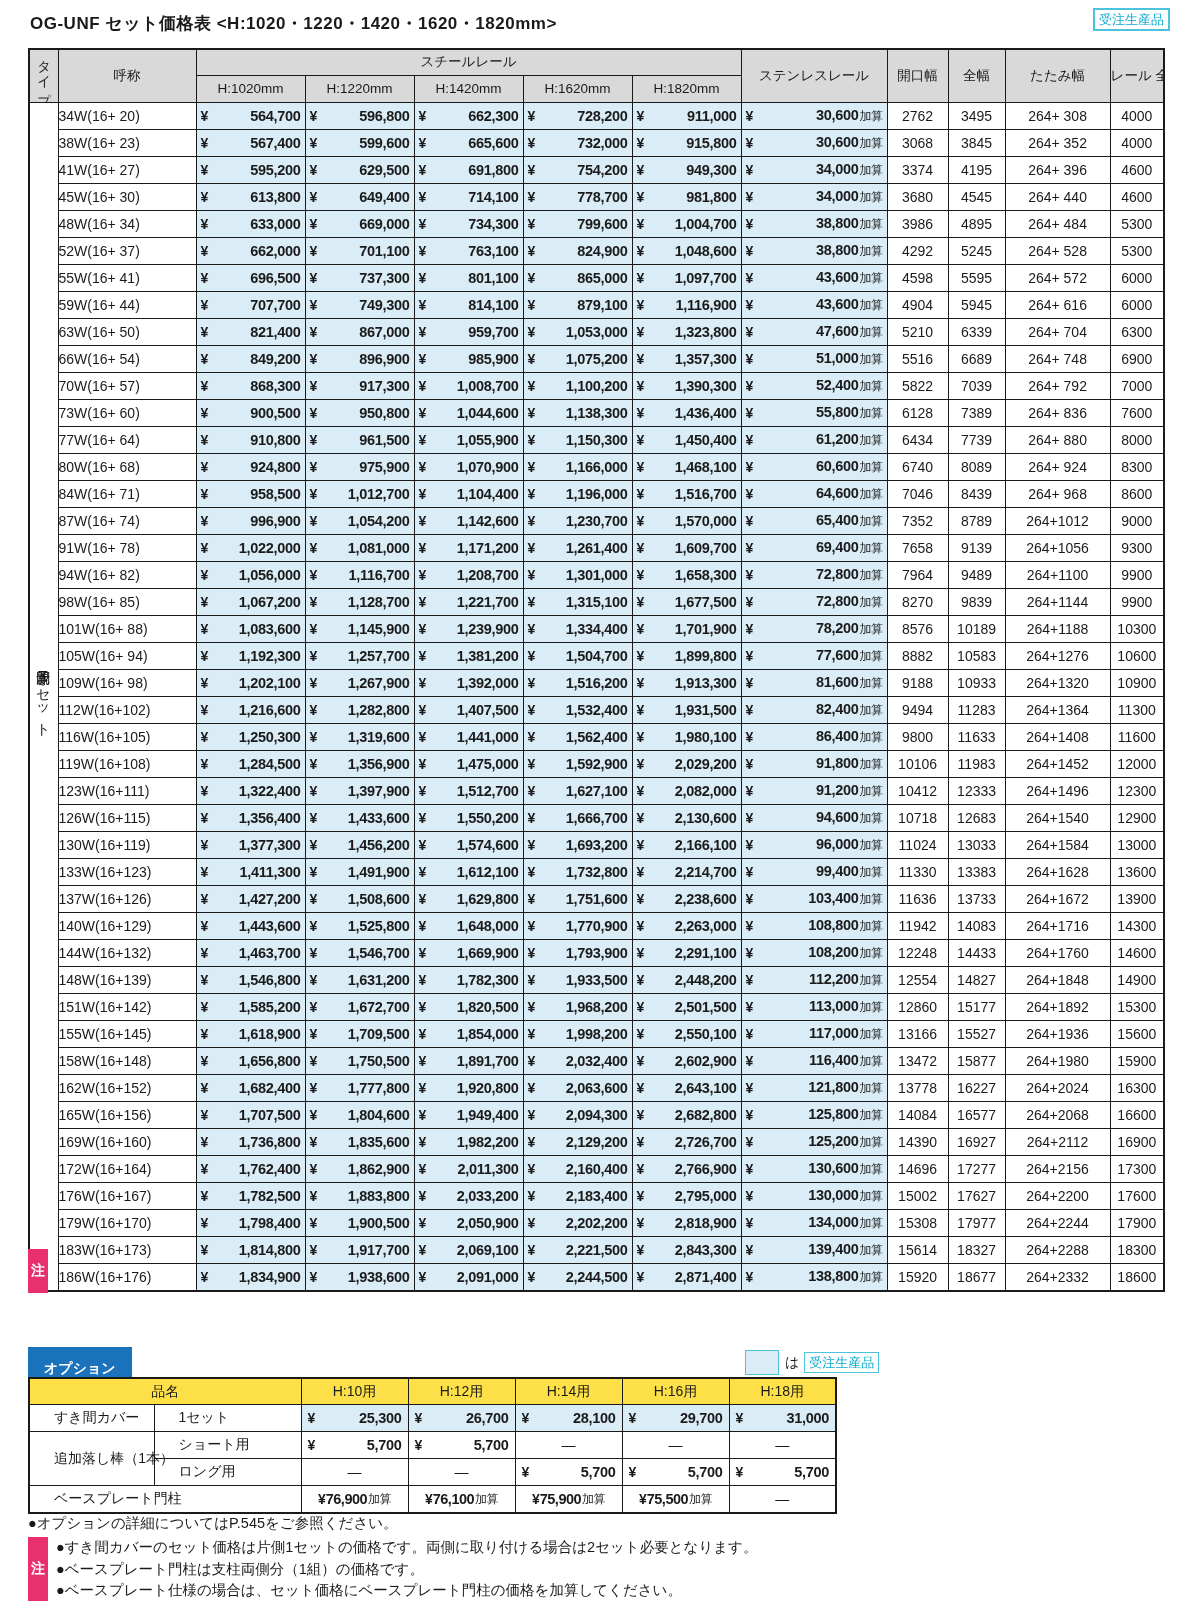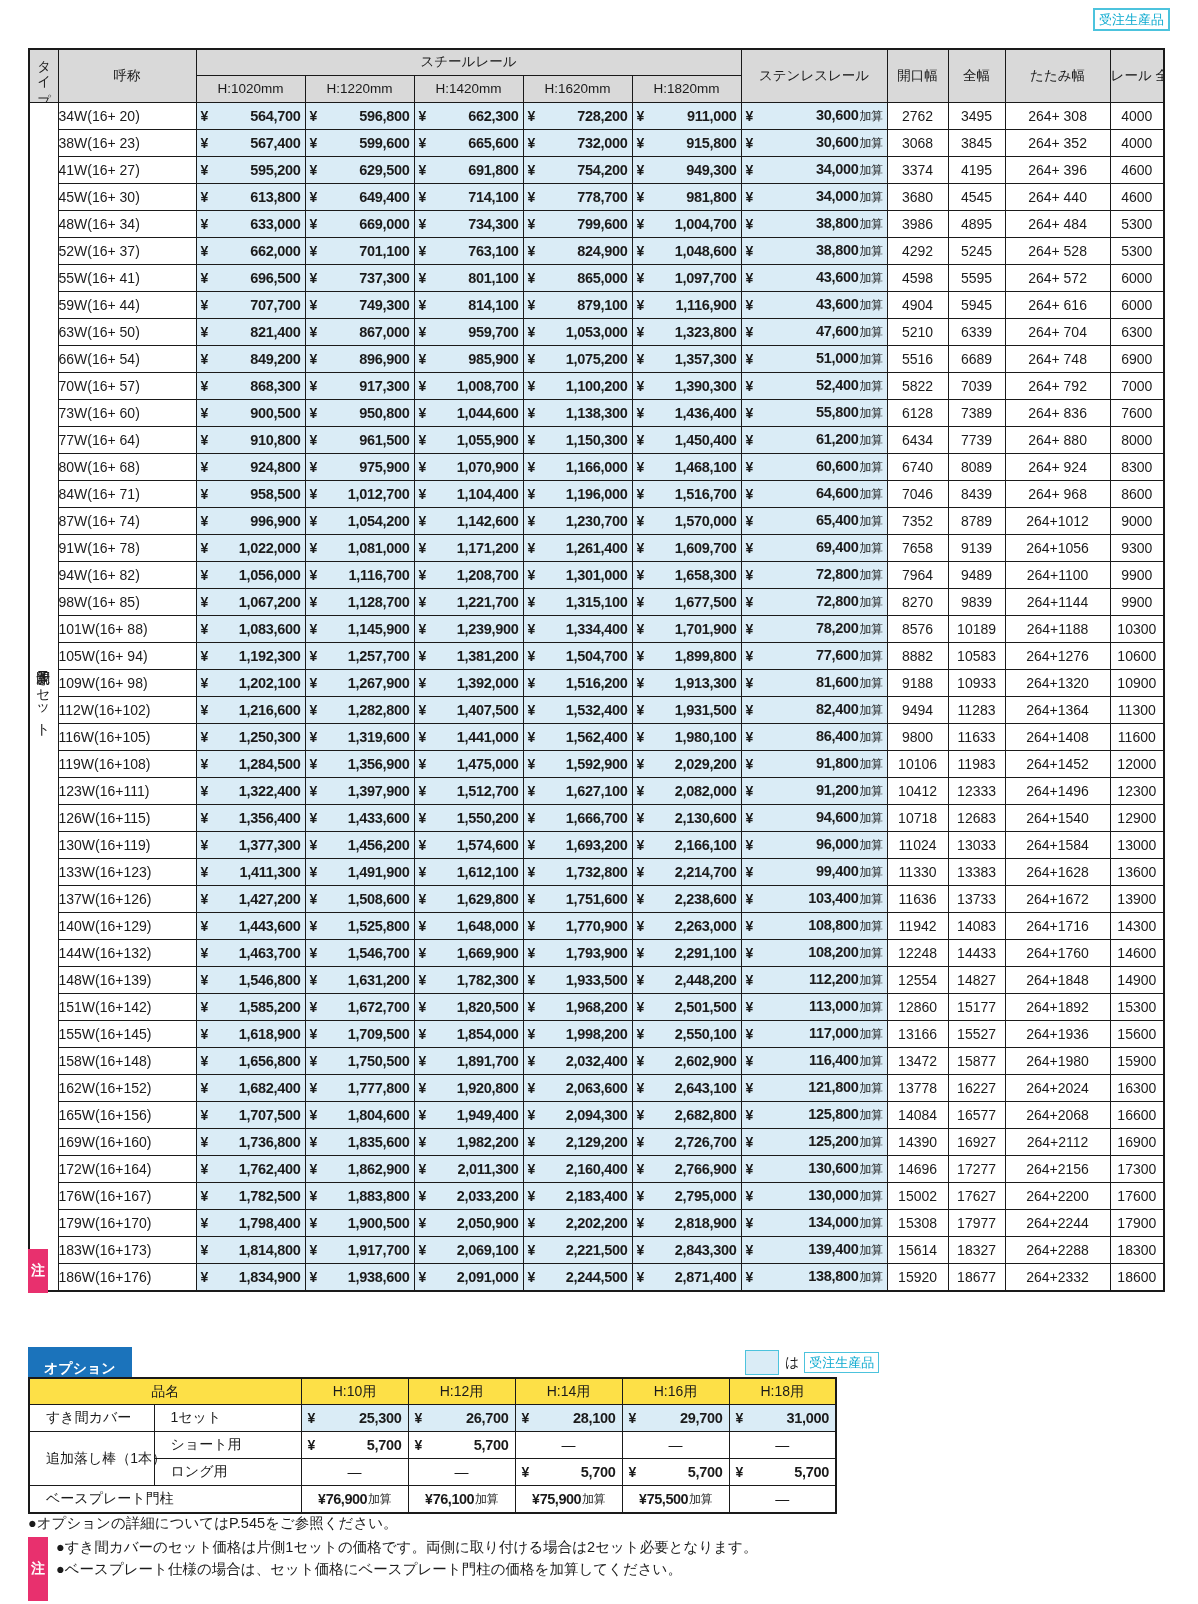--- a/index.html
+++ b/index.html
@@ -48,34 +48,35 @@
     font-size:14px;font-weight:bold;padding:12px 16px;line-height:18px;
   }
   .legend{position:absolute;left:745px;top:1350px;display:flex;align-items:center;font-size:14px;}
   .legend-swatch{width:32px;height:23px;background:#daecf6;border:1.5px solid #4cc3dd;}
   .legend-particle{margin:0 5px 0 6px;}
   .legend-badge{color:#0aa9cf;border:1.5px solid #4cc3dd;background:#fff;font-size:13px;padding:1px 4px;line-height:17px;}
   .options-table{position:absolute;left:28px;top:1377px;width:807px;border:2px solid #1a1a1a;}
   .options-table th,.options-table td{border:1px solid #1a1a1a;padding:0;font-size:14px;}
   .options-table thead th{background:#fde047;font-weight:normal;height:25px;text-align:center;}
   .options-table tbody td{height:26px;}
-  .options-table td.o-name{padding-left:16px;text-align:left;white-space:nowrap;}
+  .options-table td.o-name{padding-left:24px;text-align:left;white-space:nowrap;}
   .options-table td.o-price{padding:0 6px;}
   .options-table td.o-price.hl{background:#daecf6;}
   .options-table td.o-price .cellflex{justify-content:space-between;}
   .options-table td.o-price.dash .cellflex{justify-content:center;}
   .options-table td.o-price.tight .cellflex{justify-content:center;}
   .options-table td.o-price.tight .val{letter-spacing:-0.5px;}
   .footer-intro{position:absolute;left:28px;top:1514px;font-size:14.5px;white-space:nowrap;}
 </style>
 </head>
 <body>
 
 <div class="page">
 
+  <div class="title">OG-UNF セット価格表 &lt;H:1020・1220・1420・1620・1820mm&gt;</div>
   <div class="mto-badge">受注生産品</div>
 
   <table class="price-table">
     <colgroup>
       <col style="width:29px">
         <col style="width:138px">
       <col style="width:109px">
         <col style="width:109px">
         <col style="width:109px">
         <col style="width:109px">
@@ -2304,17 +2305,18 @@
       </tr>
     </tbody>
   </table>
 
   <div class="footer-intro">●オプションの詳細についてはP.545をご参照ください。</div>
 
   <div class="note-block" style="left:28px;top:1537px;">
     <span class="note-badge" style="height:64px;">注</span>
     <div class="note-lines" style="line-height:21.5px;">
       <div>●すき間カバーのセット価格は片側1セットの価格です。両側に取り付ける場合は2セット必要となります。</div>
+      <div>●ベースプレート門柱は支柱両側分（1組）の価格です。</div>
       <div>●ベースプレート仕様の場合は、セット価格にベースプレート門柱の価格を加算してください。</div>
     </div>
   </div>
 
 </div>
 
 </body></html>

